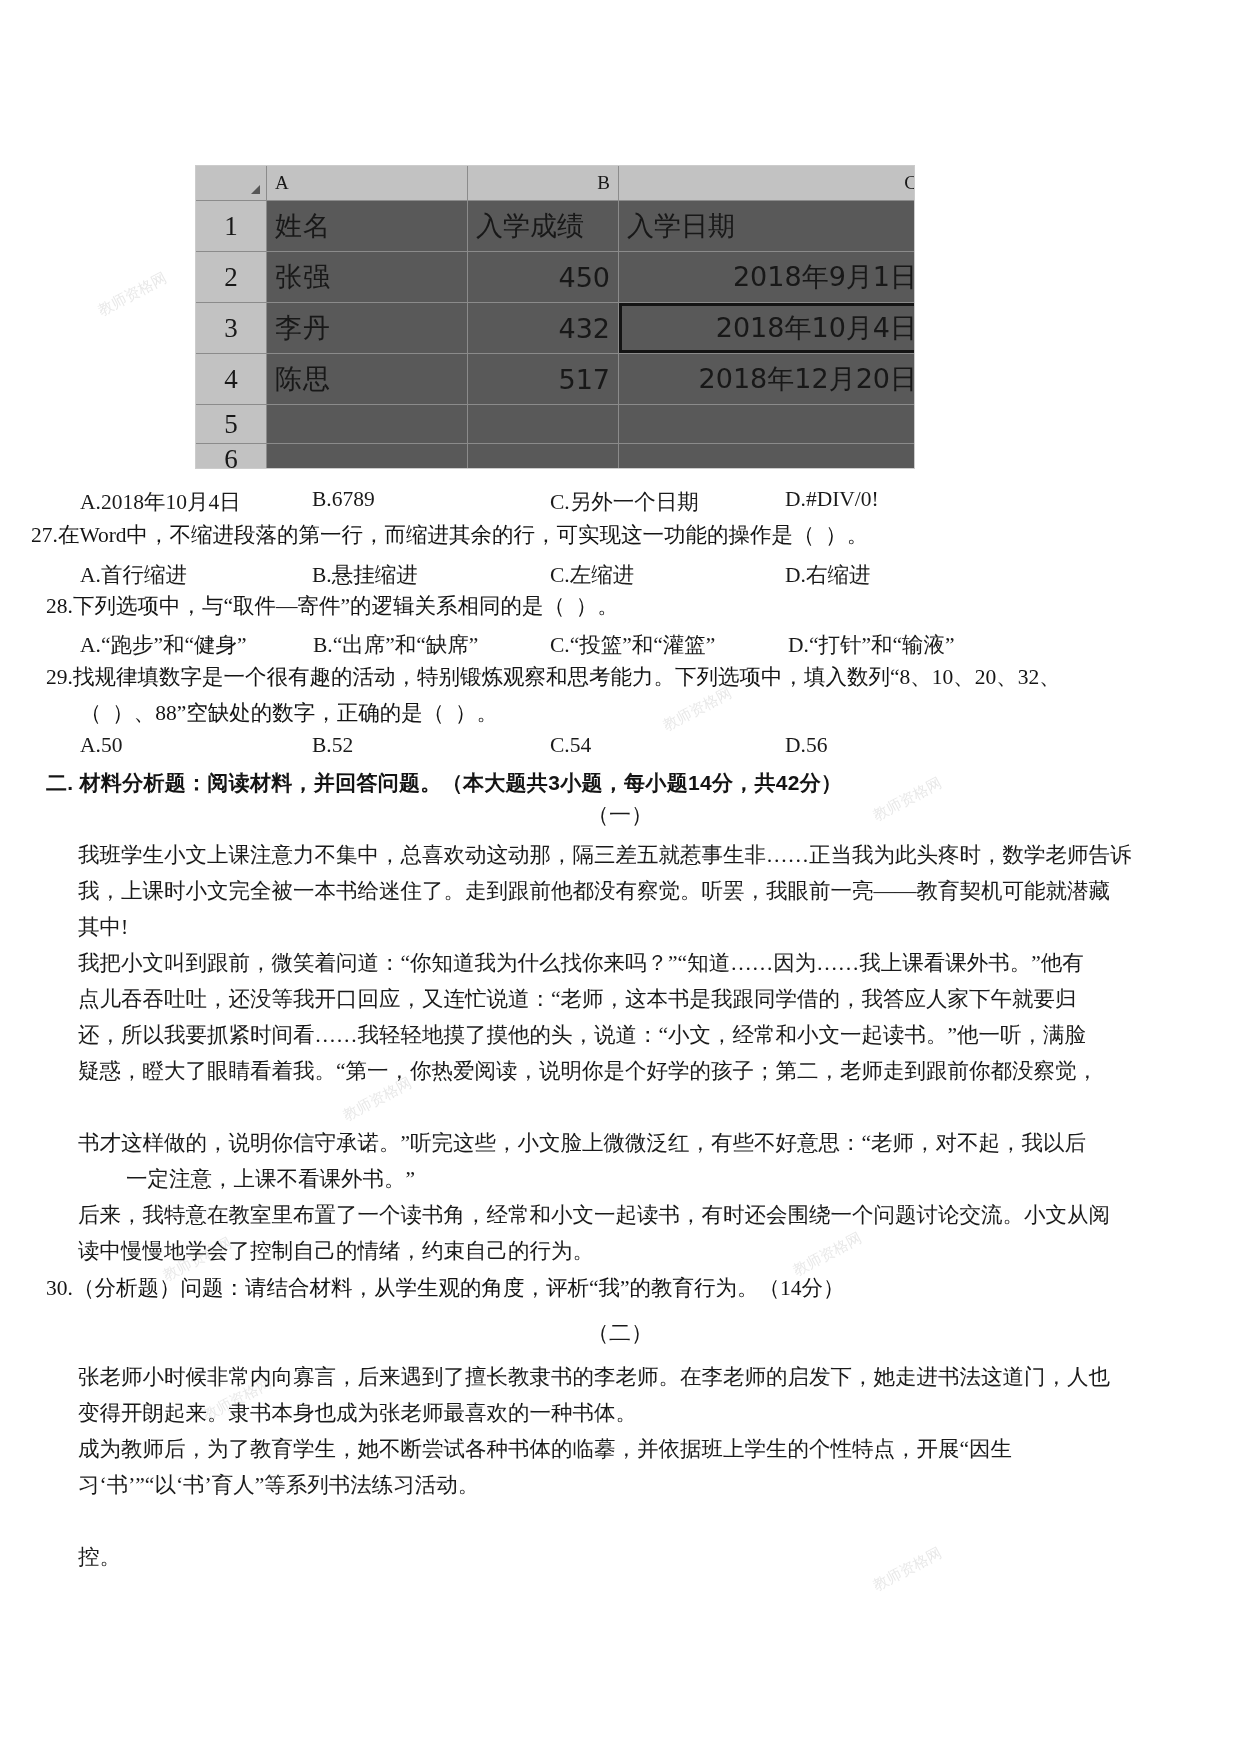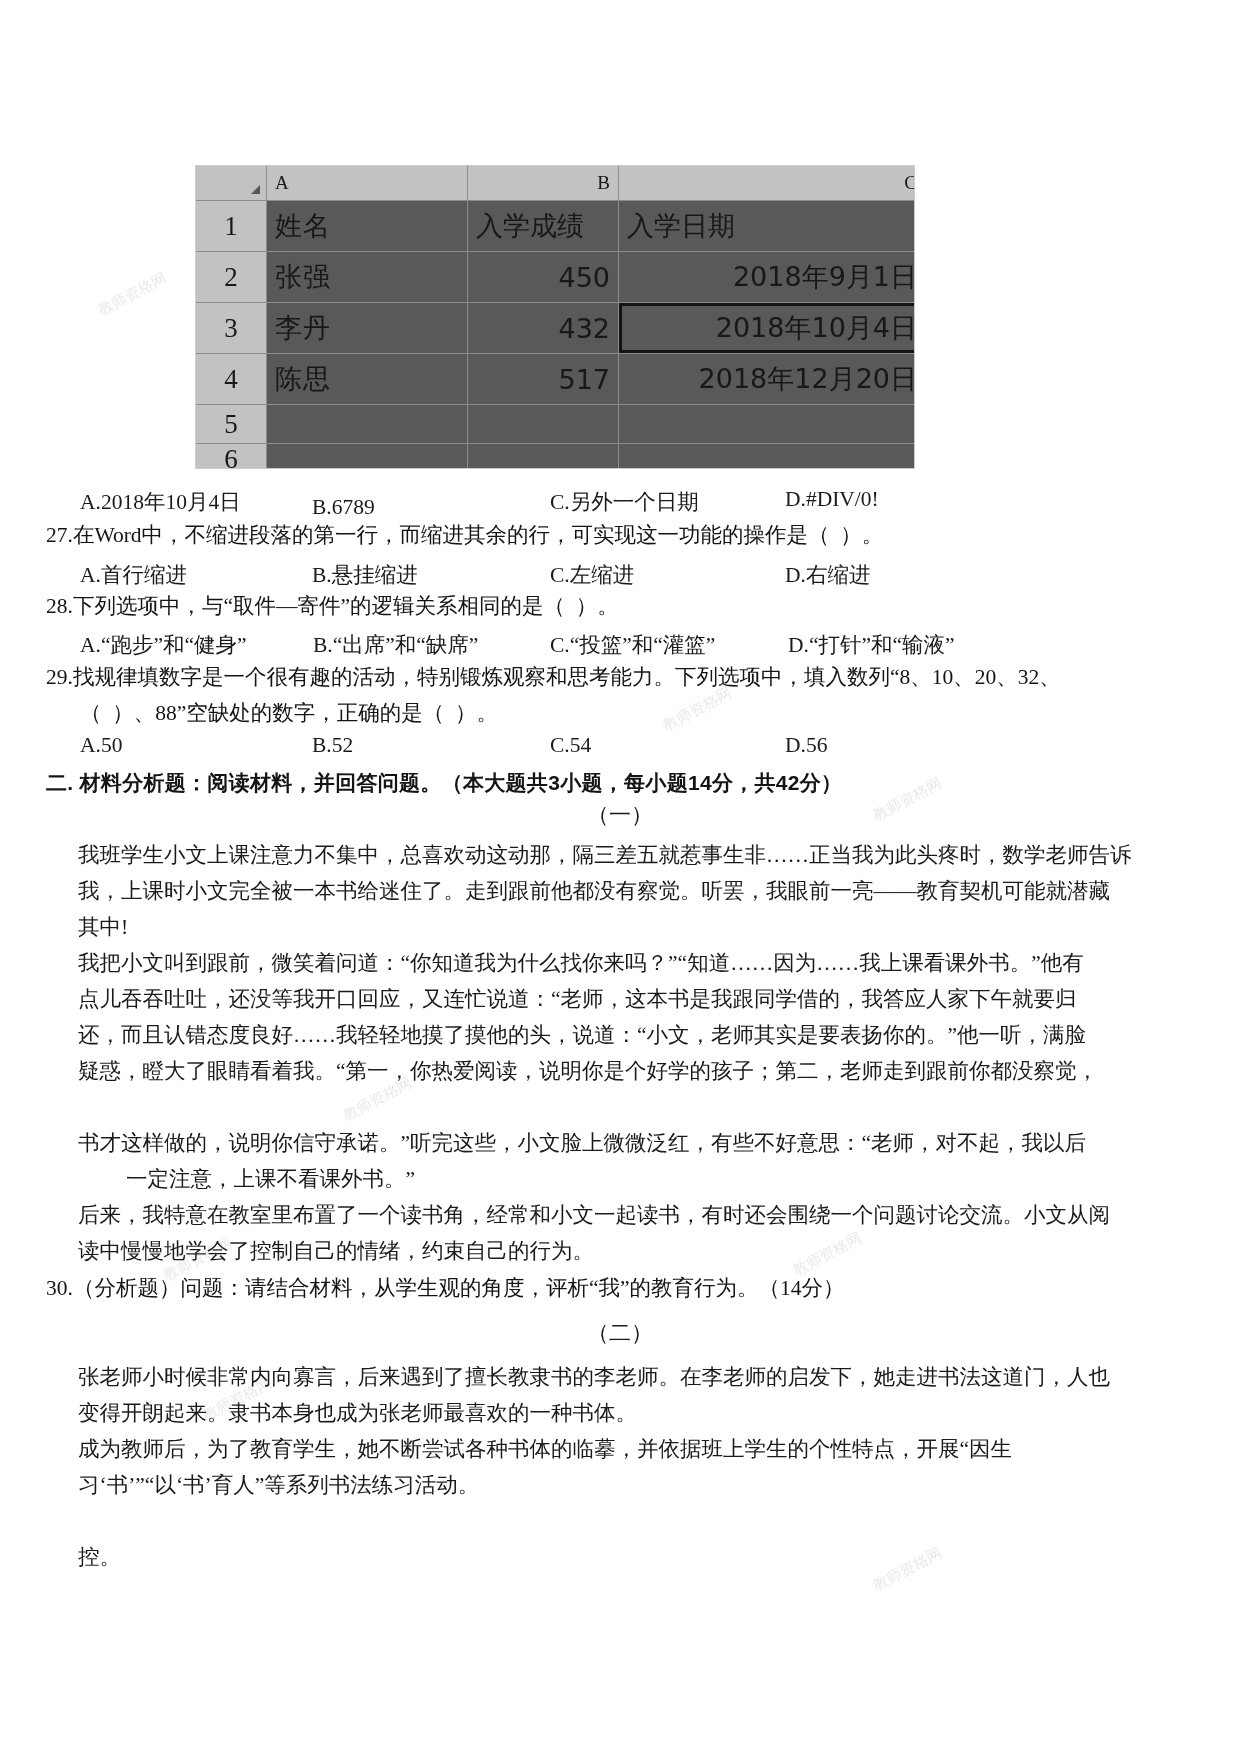--- a/index.html
+++ b/index.html
@@ -215,26 +215,26 @@
         <td class="cell-b"></td>
         <td class="cell-c"></td>
 
       </tr>
     </tbody>
       </table>
   </div>
 
   <div class="opt-row" style="top:487px;">
     <span style="left:0px;">A.2018年10月4日</span>
-    <span style="left:232px;margin-top:8px;">B.6789</span>
+    <span style="left:232px;">B.6789</span>
     <span style="left:470px;">C.另外一个日期</span>
     <span style="left:705px;">D.#DIV/0!</span>
   </div>
 
-  <div class="line q-line" style="left:46px; top:525px;text-align:center;">27.在Word中，不缩进段落的第一行，而缩进其余的行，可实现这一功能的操作是（  ）。</div>
+  <div class="line q-line" style="left:31px; top:525px;text-align:center;">27.在Word中，不缩进段落的第一行，而缩进其余的行，可实现这一功能的操作是（  ）。</div>
   <div class="opt-row" style="top:560px;">
     <span style="left:0px;">A.首行缩进</span>
     <span style="left:232px;">B.悬挂缩进</span>
     <span style="left:470px;">C.左缩进</span>
     <span style="left:705px;">D.右缩进</span>
   </div>
 
   <div class="line q-line" style="left:46px; top:596px;">28.下列选项中，与“取件—寄件”的逻辑关系相同的是（  ）。</div>
   <div class="opt-row" style="top:630px;">
     <span style="left:0px;">A.“跑步”和“健身”</span>
@@ -254,21 +254,21 @@
 
   <div class="line heading-b" style="left:46px; top:772px;">二. 材料分析题：阅读材料，并回答问题。（本大题共3小题，每小题14分，共42分）</div>
   <div class="center-label" style="top:800px;">（一）</div>
 
   <div class="para" style="left:78px; top:840px;">我班学生小文上课注意力不集中，总喜欢动这动那，隔三差五就惹事生非……正当我为此头疼时，数学老师告诉</div>
   <div class="para" style="left:78px; top:876px;">我，上课时小文完全被一本书给迷住了。走到跟前他都没有察觉。听罢，我眼前一亮——教育契机可能就潜藏</div>
   <div class="para" style="left:78px; top:912px;">其中!</div>
 
   <div class="para" style="left:78px; top:948px;">我把小文叫到跟前，微笑着问道：“你知道我为什么找你来吗？”“知道……因为……我上课看课外书。”他有</div>
   <div class="para" style="left:78px; top:984px;">点儿吞吞吐吐，还没等我开口回应，又连忙说道：“老师，这本书是我跟同学借的，我答应人家下午就要归</div>
-  <div class="para" style="left:78px; top:1020px;">还，而且认错态度良好……我轻轻地摸了摸他的头，说道：“小文，老师其实是要表扬你的。”他一听，满脸</div>
+  <div class="para" style="left:78px; top:1020px;">还，所以我要抓紧时间看……我轻轻地摸了摸他的头，说道：“小文，经常和小文一起读书。”他一听，满脸</div>
   <div class="para" style="left:78px; top:1056px;">疑惑，瞪大了眼睛看着我。“第一，你热爱阅读，说明你是个好学的孩子；第二，老师走到跟前你都没察觉，</div>
   <div class="para" style="left:78px; top:1128px;">书才这样做的，说明你信守承诺。”听完这些，小文脸上微微泛红，有些不好意思：“老师，对不起，我以后</div>
   <div class="para" style="left:78px; top:1164px;margin-left:48px;">一定注意，上课不看课外书。”</div>
 
   <div class="para" style="left:78px; top:1200px;">后来，我特意在教室里布置了一个读书角，经常和小文一起读书，有时还会围绕一个问题讨论交流。小文从阅</div>
   <div class="para" style="left:78px; top:1236px;">读中慢慢地学会了控制自己的情绪，约束自己的行为。</div>
 
   <div class="line q-line" style="left:46px; top:1278px;">30.（分析题）问题：请结合材料，从学生观的角度，评析“我”的教育行为。（14分）</div>
 
   <div class="center-label" style="top:1318px;">（二）</div>

